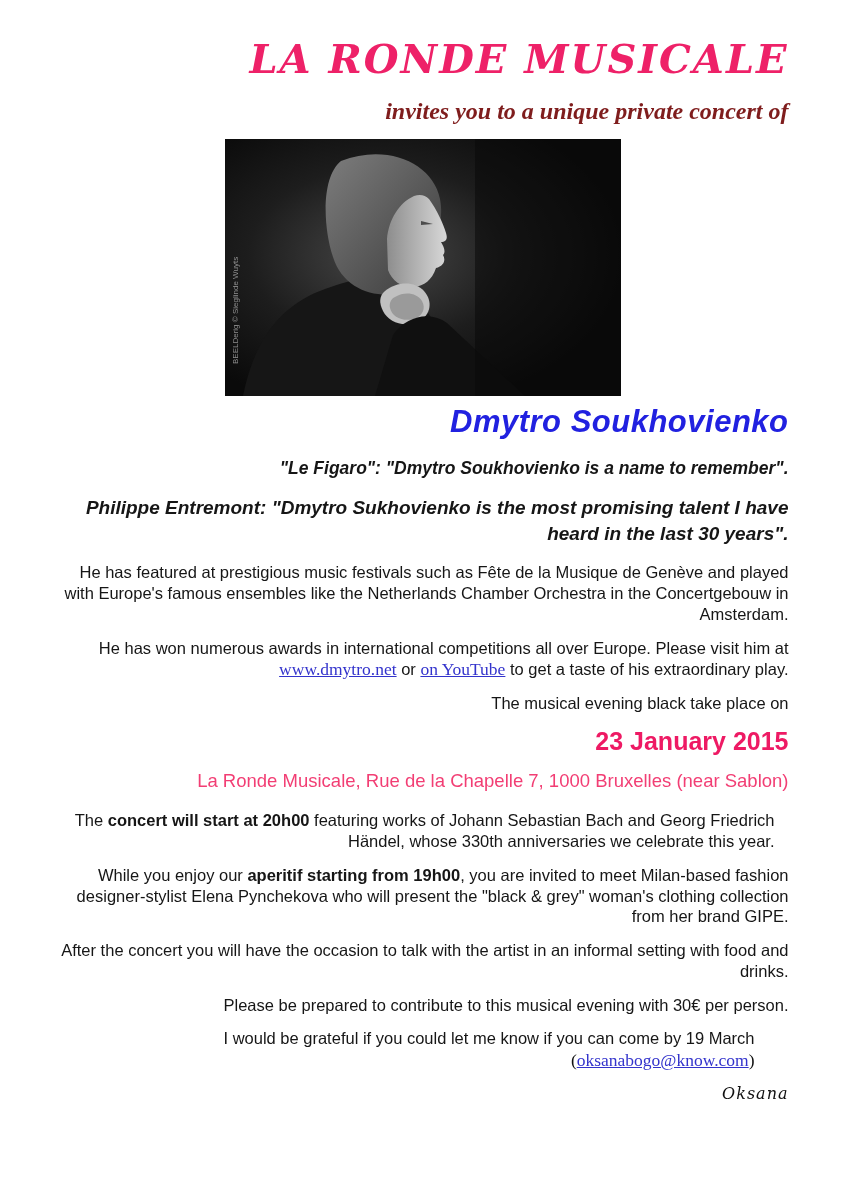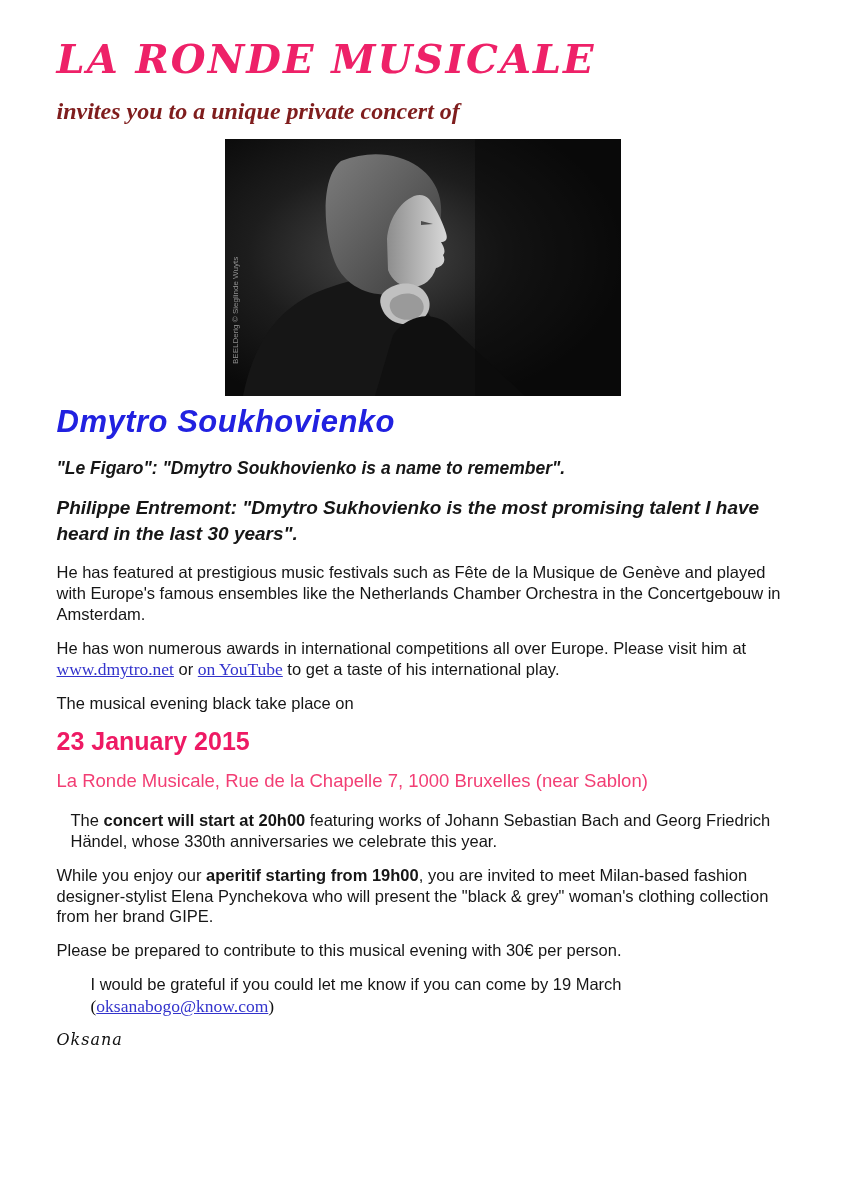--- a/index.html
+++ b/index.html
@@ -4,21 +4,21 @@
 <style>
   html, body { margin:0; padding:0; background:#ffffff; }
   body {
     width:845px; height:1200px; overflow:hidden;
     font-family:"Liberation Sans", sans-serif;
     color:#151515;
     -webkit-font-smoothing:antialiased;
   }
   .page {
     width:732px; margin:0 auto; padding-top:24px;
-    text-align:left;
+    text-align:right;
   }
   .title {
     font-family:"DejaVu Serif", serif;
     font-style:italic; font-weight:bold;
     font-size:40px; line-height:1.15;
     color:#EE2168; letter-spacing:2px;
     margin:12px 0 10px 0;
   }
   .subtitle {
     font-family:"Liberation Serif", serif;
@@ -118,32 +118,33 @@
   </div>
 
   <div class="artist-name">Dmytro Soukhovienko</div>
 
   <div class="quote1">"Le Figaro": "Dmytro Soukhovienko is a name to remember".</div>
 
   <div class="quote2">Philippe Entremont: "Dmytro Sukhovienko is the most promising talent I have heard in the last 30 years".</div>
 
   <p class="bodytext">He has featured at prestigious music festivals such as Fête de la Musique de Genève and played with Europe's famous ensembles like the Netherlands Chamber Orchestra in the Concertgebouw in Amsterdam.</p>
 
-  <p class="bodytext"><span>He has won numerous awards in international competitions all over Europe. Please visit him at </span><a class="serif-link">www.dmytro.net</a><span> or </span><a class="serif-link">on YouTube</a><span> to get a taste of his international play.</span></p>
+  <p class="bodytext"><span>He has won numerous awards in international competitions all over Europe. Please visit him at </span><a class="serif-link">www.dmytro.net</a><span> or </span><a class="serif-link">on YouTube</a><span> to get a taste of his extraordinary play.</span></p>
 
   <p class="bodytext lead-line">The musical evening black take place on</p>
 
   <div class="date-line">23 January 2015</div>
 
   <div class="venue-line">La Ronde Musicale, Rue de la Chapelle 7, 1000 Bruxelles (near Sablon)</div>
 
   <p class="bodytext narrow700"><span>The </span><span class="bold-inline">concert will start at 20h00</span><span> featuring works of Johann Sebastian Bach and Georg Friedrich Händel, whose 330th anniversaries we celebrate this year.</span></p>
 
   <p class="bodytext"><span>While you enjoy our </span><span class="bold-inline">aperitif starting from 19h00</span><span>, you are invited to meet Milan-based fashion designer-stylist Elena Pynchekova who will present the "black &amp; grey" woman's clothing collection from her brand GIPE.</span></p>
 
+  <p class="bodytext">After the concert you will have the occasion to talk with the artist in an informal setting with food and drinks.</p>
 
   <p class="bodytext">Please be prepared to contribute to this musical evening with 30€ per person.</p>
 
   <p class="bodytext narrow660"><span>I would be grateful if you could let me know if you can come by 19 March </span><span class="serif-paren">(</span><a class="serif-link">oksanabogo@know.com</a><span class="serif-paren">)</span></p>
 
 
   <div class="signature">Oksana</div>
 
 </div>
 

